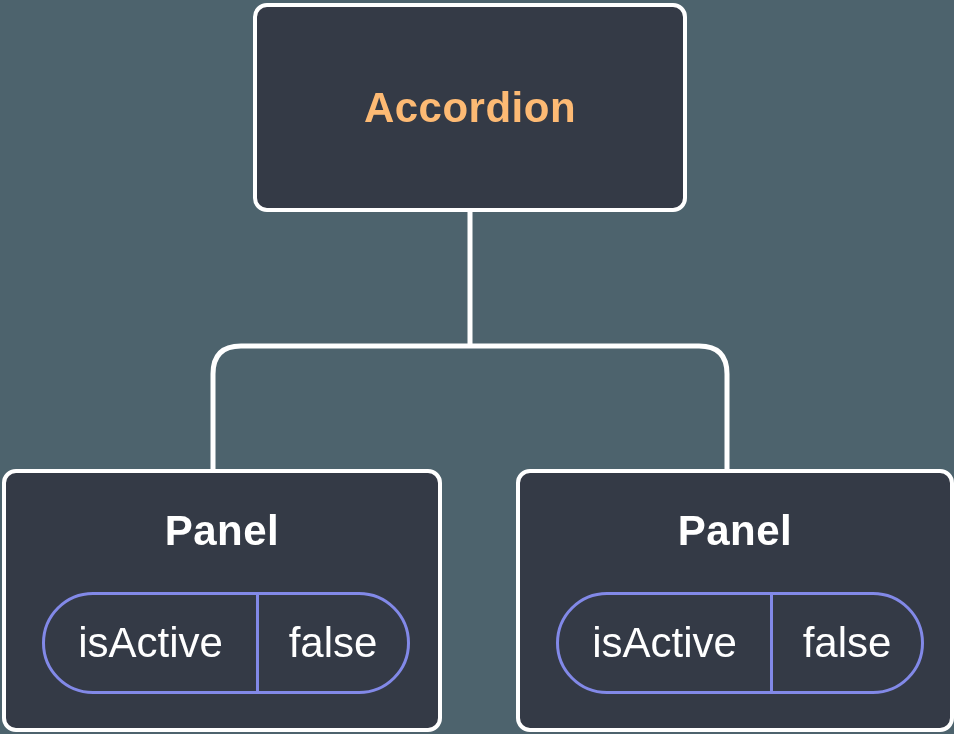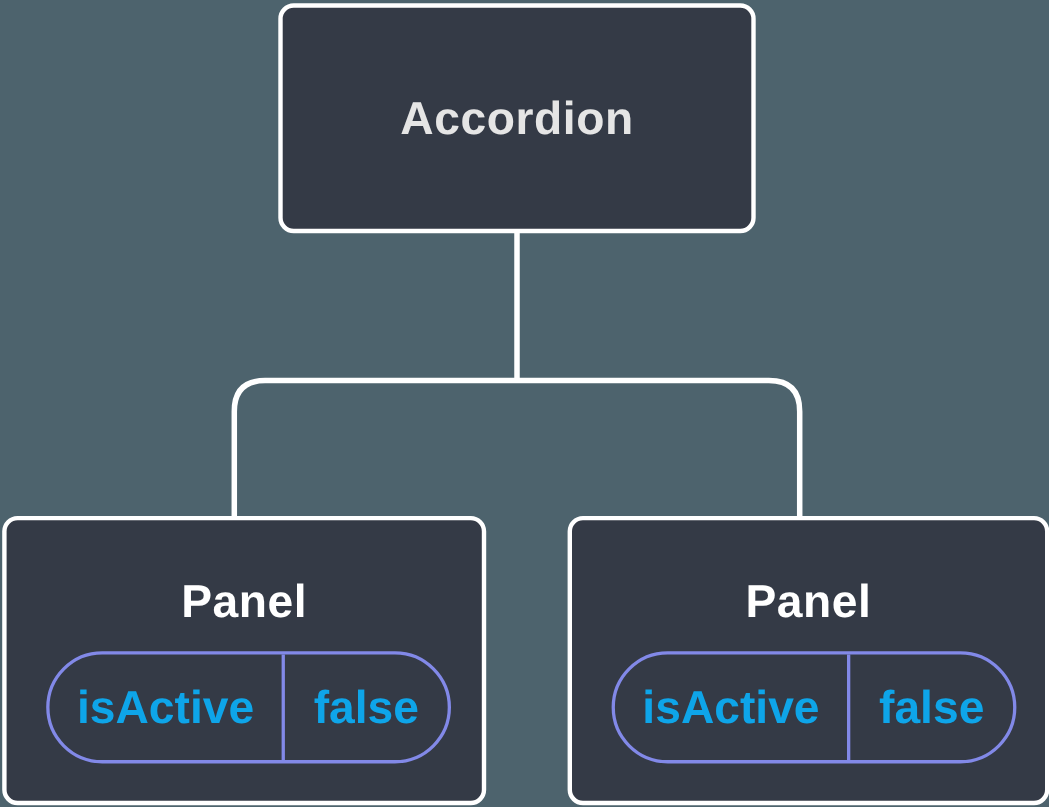--- a/index.html
+++ b/index.html
@@ -37,21 +37,21 @@
     left: 253px;
     top: 3px;
     width: 434px;
     height: 209px;
     display: flex;
     align-items: center;
     justify-content: center;
   }
 
   .node-label {
-    color: #e5e5e5;
+    color: #fdba74;
     font-size: 42px;
     font-weight: 600;
     letter-spacing: 0.5px;
   }
 
   .panel-node {
     top: 469px;
     height: 263px;
   }
 
@@ -60,21 +60,21 @@
     width: 440px;
   }
 
   .panel-right {
     left: 516px;
     width: 438px;
   }
 
   .panel-title {
     position: absolute;
-    top: 48px;
+    top: 32px;
     left: 0;
     right: 0;
     text-align: center;
     color: #ffffff;
     font-size: 42px;
     font-weight: 600;
     line-height: 52px;
     letter-spacing: 0.5px;
   }
 
@@ -82,23 +82,23 @@
     position: absolute;
     top: 119px;
     left: 36px;
     width: 368px;
     height: 102px;
     box-sizing: border-box;
     border: 3px solid #8289e8;
     border-radius: 51px;
     display: flex;
     align-items: stretch;
-    color: #0ea5e9;
+    color: #ffffff;
     font-size: 42px;
-    font-weight: 700;
+    font-weight: 400;
   }
 
   .pill-cell {
     display: flex;
     align-items: center;
     justify-content: center;
   }
 
   .pill-key {
     width: 214px;

